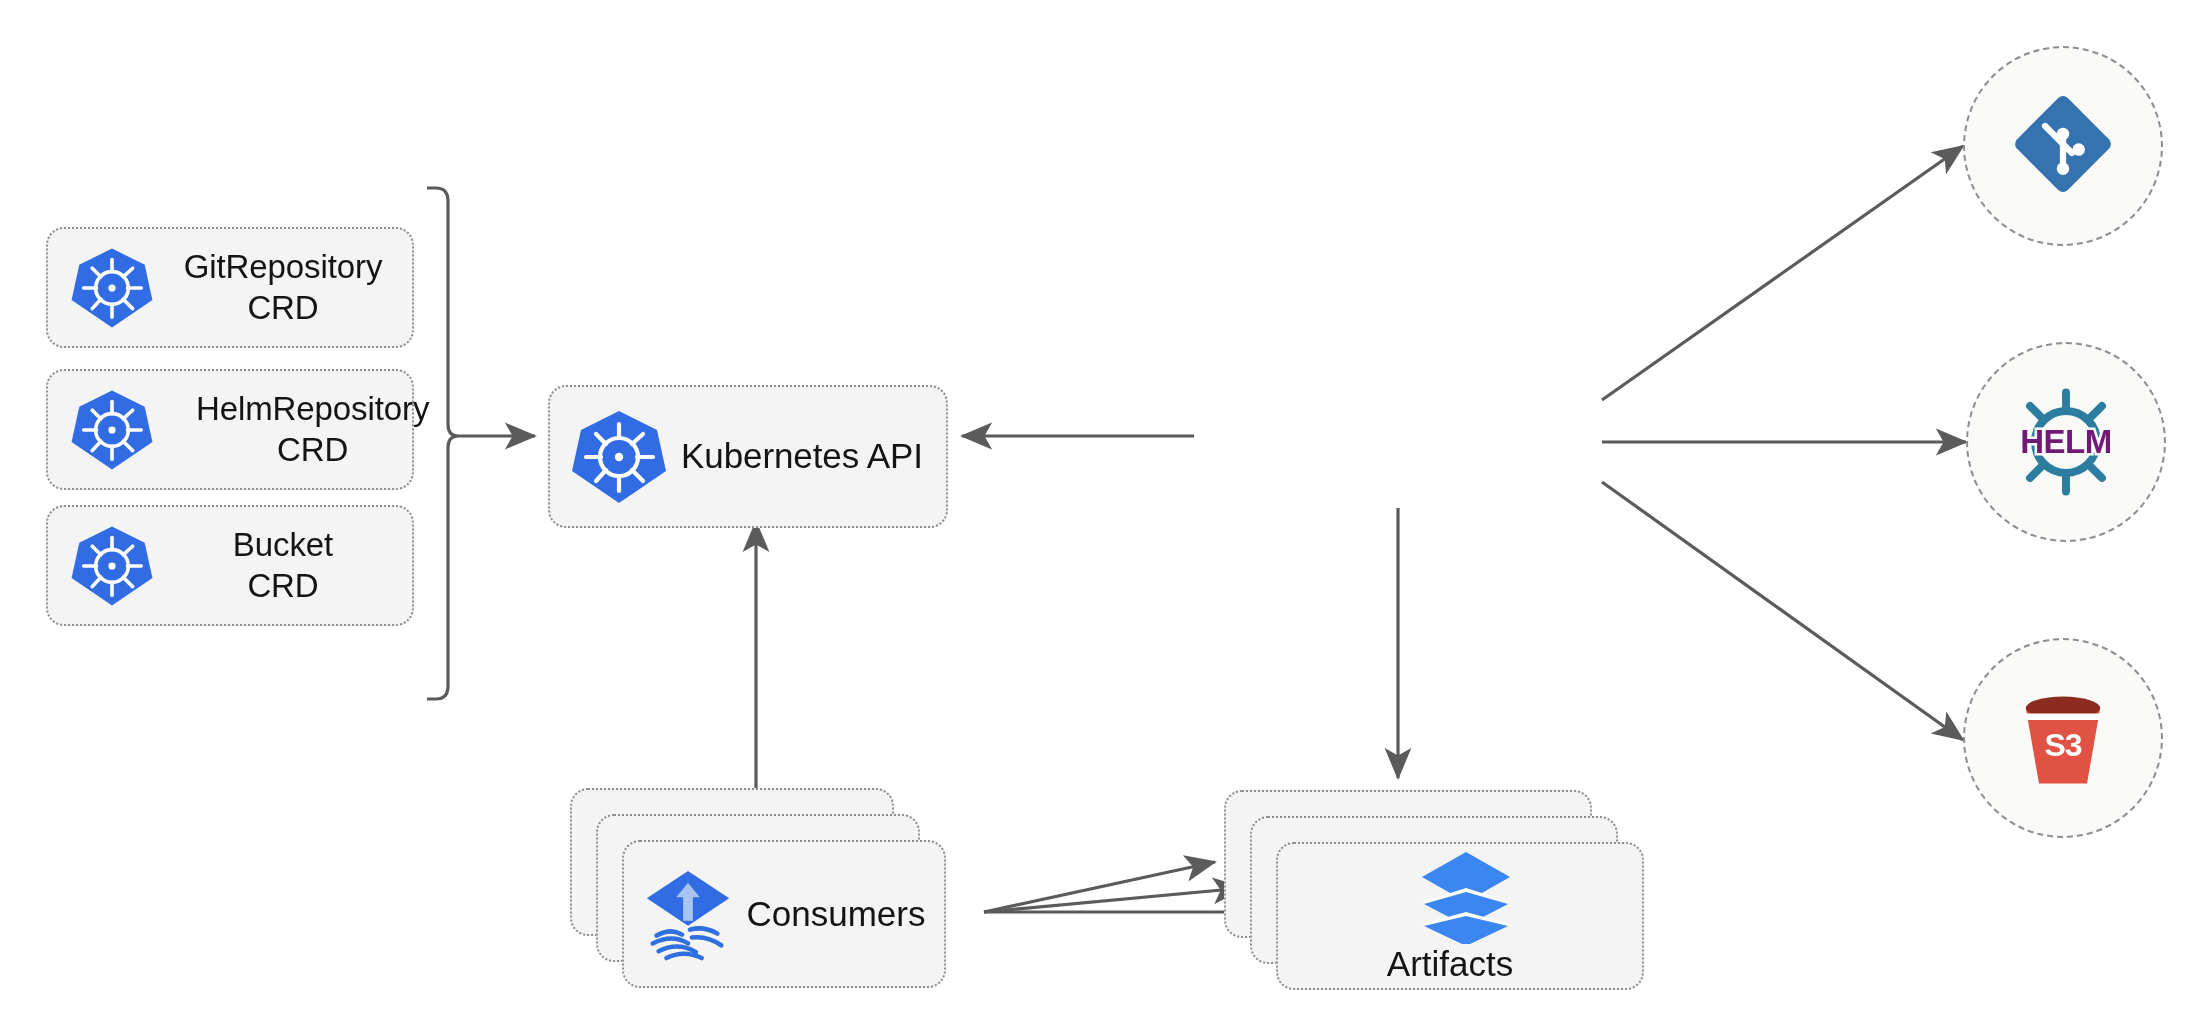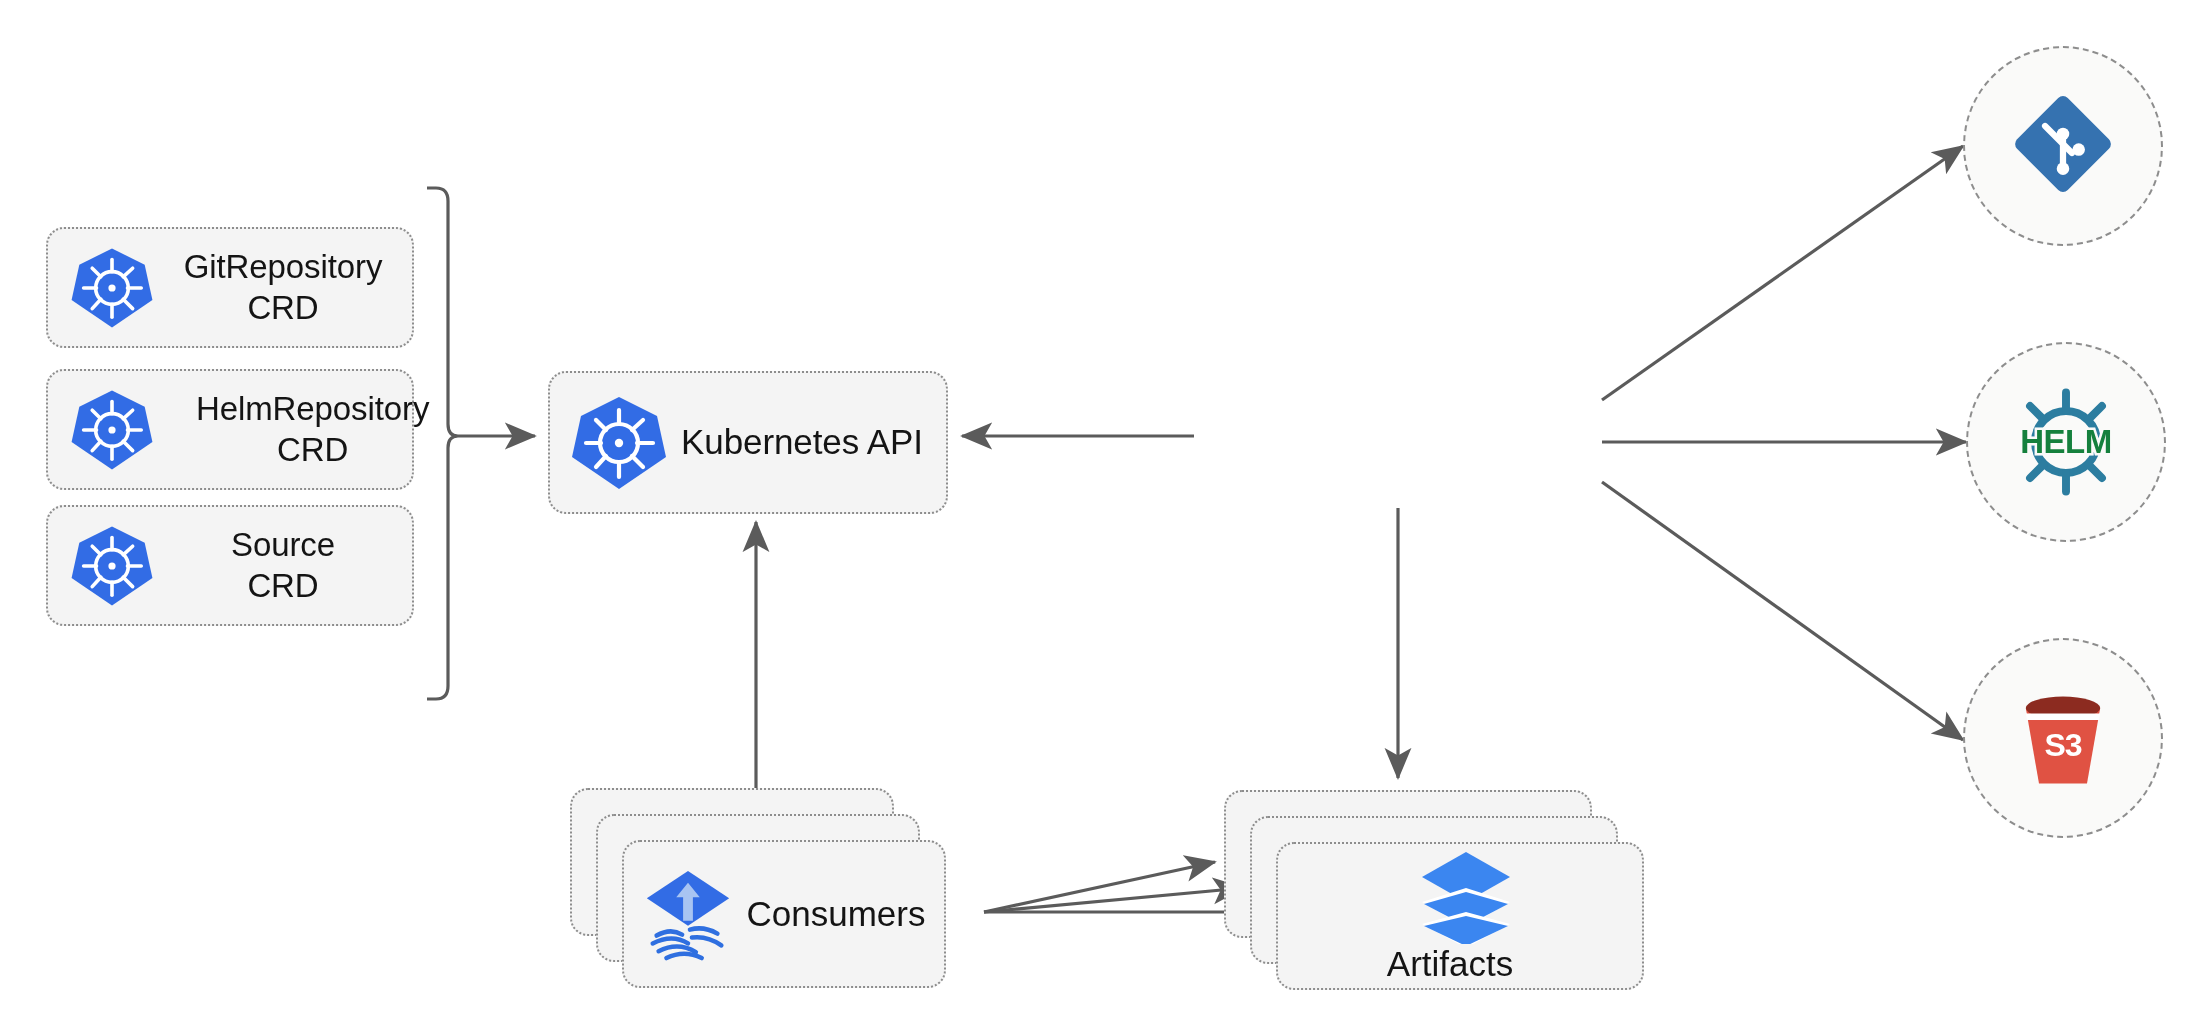--- a/index.html
+++ b/index.html
@@ -33,21 +33,21 @@
     letter-spacing:-0.1px;
     padding-right:6px;
   }
 
   
   .crd{width:368px;height:121px;left:46px;}
   .crd .ico{width:96px;margin-left:16px;}
   .crd .lbl{font-size:33px;}
 
   
-  .kapi{left:548px;top:371px;width:400px;height:143px;}
+  .kapi{left:548px;top:385px;width:400px;height:143px;}
   .kapi .ico{width:110px;margin-left:14px;}
   .kapi .lbl{font-size:35px;text-align:center;padding-right:16px;}
 
   .srcc{left:1194px;top:365px;width:408px;height:143px;}
   .srcc .ico{width:112px;margin-left:14px;}
   .srcc .lbl{font-size:35px;text-align:center;padding-right:20px;}
 
   
   .stack{position:absolute;}
   .stack .card{position:absolute;background:#f4f4f4;border:2.4px dotted #8d8d8d;border-radius:18px;box-sizing:border-box;}
@@ -167,21 +167,21 @@
             <path d="M50,69 L50,84"></path>
           <path d="M17,50 L32,50"></path>
             <path d="M68,50 L84,50"></path>
           <path d="M27,27 L37,37"></path>
             <path d="M63,63 L74,74"></path>
           <path d="M74,27 L63,37"></path>
             <path d="M37,63 L27,74"></path>
         </g>
       </svg>
     </span>
-    <span class="lbl"><span>Source</span><br><span>CRD</span></span>
+    <span class="lbl"><span>Bucket</span><br><span>CRD</span></span>
   </div>
 
   <div class="node body kapi">
     <span class="ico">
       <svg width="100" height="100" viewBox="0 0 100 100">
         <polygon points="50,4 88,23 97,64 50,96 3,64 12,23" fill="#326ce5"></polygon>
         <g fill="none" stroke="#ffffff" stroke-width="4.2" stroke-linecap="round">
           <circle cx="50" cy="50" r="19"></circle>
           <circle cx="50" cy="50" r="4.2" fill="#ffffff" stroke="none"></circle>
           <path d="M50,17 L50,31"></path>
@@ -260,21 +260,21 @@
           <circle cx="50" cy="50" r="25"></circle>
           <path d="M50,25 L50,10"></path>
             <path d="M50,75 L50,90"></path>
           <path d="M32,32 L21,21"></path>
             <path d="M68,68 L79,79"></path>
           <path d="M68,32 L79,21"></path>
             <path d="M32,68 L21,79"></path>
         </g>
       </svg>
       <span style="position:absolute;left:0;top:0;width:124px;height:124px;display:flex;align-items:center;justify-content:center;
-                   font-family:'Liberation Sans',sans-serif;font-weight:bold;font-size:33px;color:#15803d;letter-spacing:-0.5px;
+                   font-family:'Liberation Sans',sans-serif;font-weight:bold;font-size:33px;color:#701a75;letter-spacing:-0.5px;
                    -webkit-text-stroke:5px #fafaf9;paint-order:stroke fill;">HELM</span>
     </span>
   </div>
 
   <div class="circ" style="left:1963px;top:638px;">
     <span style="position:relative;display:block;width:120px;height:120px;">
       <svg width="120" height="120" viewBox="0 0 100 100" style="position:absolute;left:0;top:0;">
         <path d="M19,25 L81,25 L70,88 L30,88 Z" fill="#e05243"></path>
         <ellipse cx="50" cy="25" rx="31" ry="9.5" fill="#8c2b20"></ellipse>
         <path d="M19,29.5 L81,29.5 L80,35 L20,35 Z" fill="#ffffff"></path>

